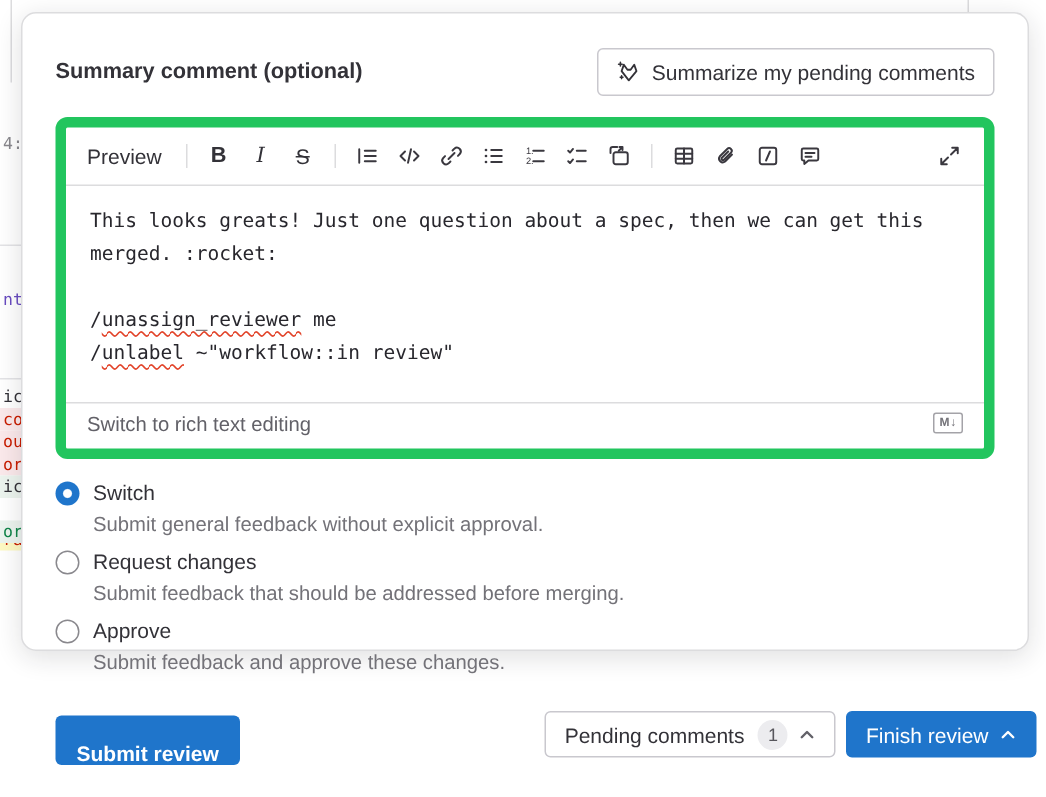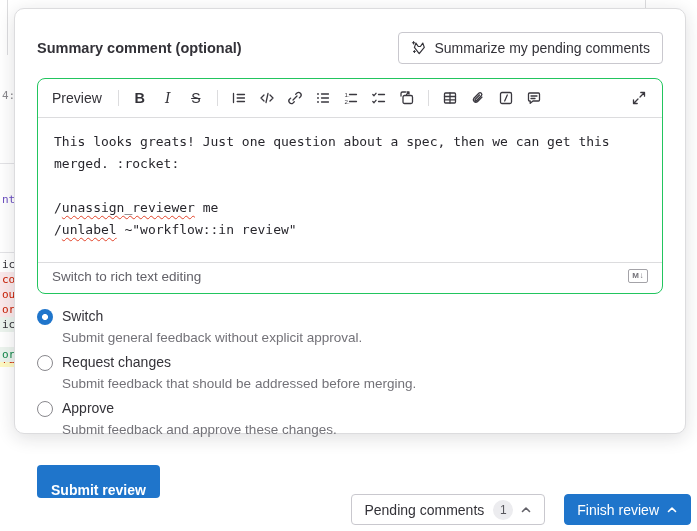--- a/index.html
+++ b/index.html
@@ -20,21 +20,21 @@
     box-shadow: 0 4px 18px rgba(31,30,36,0.14); padding: 22px; }
   .modal-header { display: flex; align-items: center; justify-content: space-between; height: 33px; }
   .modal-title { font-size: 14.5px; font-weight: 700; color: #333238; }
 
   .btn { display: inline-flex; align-items: center; gap: 7px; border-radius: 4px;
     font-size: 14px; cursor: pointer; background: #fff; border: 1px solid #c9c8ce;
     color: #333238; padding: 0 12px; height: 32px; white-space: nowrap; }
   .btn svg { flex: none; }
 
   
-  .editor { margin-top: 14px; border: 1px solid #22c55e; border-radius: 8px; overflow: hidden; background: #fff; }
+  .editor { margin-top: 14px; border: 7px solid #22c55e; border-radius: 8px; overflow: hidden; background: #fff; }
   .toolbar { display: flex; align-items: center; padding: 6px 10px; border-bottom: 1px solid #dcdcde; gap: 2px; }
   .toolbar .preview { font-size: 14px; color: #333238; padding: 4px 8px 4px 4px; cursor: pointer; }
   .tb-divider { width: 1px; height: 16px; background: #dcdcde; margin: 0 6px; }
   .tb-btn { width: 26px; height: 26px; display: inline-flex; align-items: center; justify-content: center;
     border-radius: 4px; color: #333238; cursor: pointer; background: transparent; border: none; }
   .tb-btn svg { stroke: #3a383f; fill: none; stroke-width: 1.3; stroke-linecap: round; stroke-linejoin: round; }
   .glyph-b { font-weight: 700; font-size: 14.5px; }
   .glyph-i { font-style: italic; font-family: "DejaVu Serif", serif; font-size: 14px; }
   .glyph-s { font-size: 14px; text-decoration: line-through; }
   .tb-spacer { flex: 1; }
@@ -60,21 +60,21 @@
   .option.checked .radio { border: none;
     background: radial-gradient(circle, #ffffff 0 2.6px, #1f75cb 3.4px); }
   .option-label { font-size: 14px; line-height: 21px; color: #333238; }
   .option-desc { margin-left: 25px; font-size: 13.5px; line-height: 21px; color: #737278; }
 
   .submit-btn { margin-top: 21px; height: 33px; padding: 0 14px; border: none; border-radius: 4px;
     background: #1f75cb; color: #fff; font-size: 14px; font-weight: 600; display: inline-flex;
     align-items: flex-end; cursor: pointer; }
 
   
-  .bottom-bar { position: absolute; top: 494px; right: 6px; display: flex; gap: 19px; }
+  .bottom-bar { position: absolute; top: 474px; right: 6px; display: flex; gap: 7px; }
   .pending-btn { height: 31px; }
   .badge { min-width: 20px; height: 20px; padding: 0 6px; border-radius: 10px; background: #ececef;
     color: #57565c; font-size: 12px; display: inline-flex; align-items: center; justify-content: center;
     margin-left: 2px; }
   .finish-btn { height: 31px; background: #1f75cb; border: 1px solid #1f75cb; color: #fff;
     font-weight: 400; }
   .chev { display: inline-flex; }
   .chev svg { stroke: #626168; fill: none; stroke-width: 1.6; stroke-linecap: round; stroke-linejoin: round; }
   .finish-btn .chev svg { stroke: #ffffff; }
 </style>

